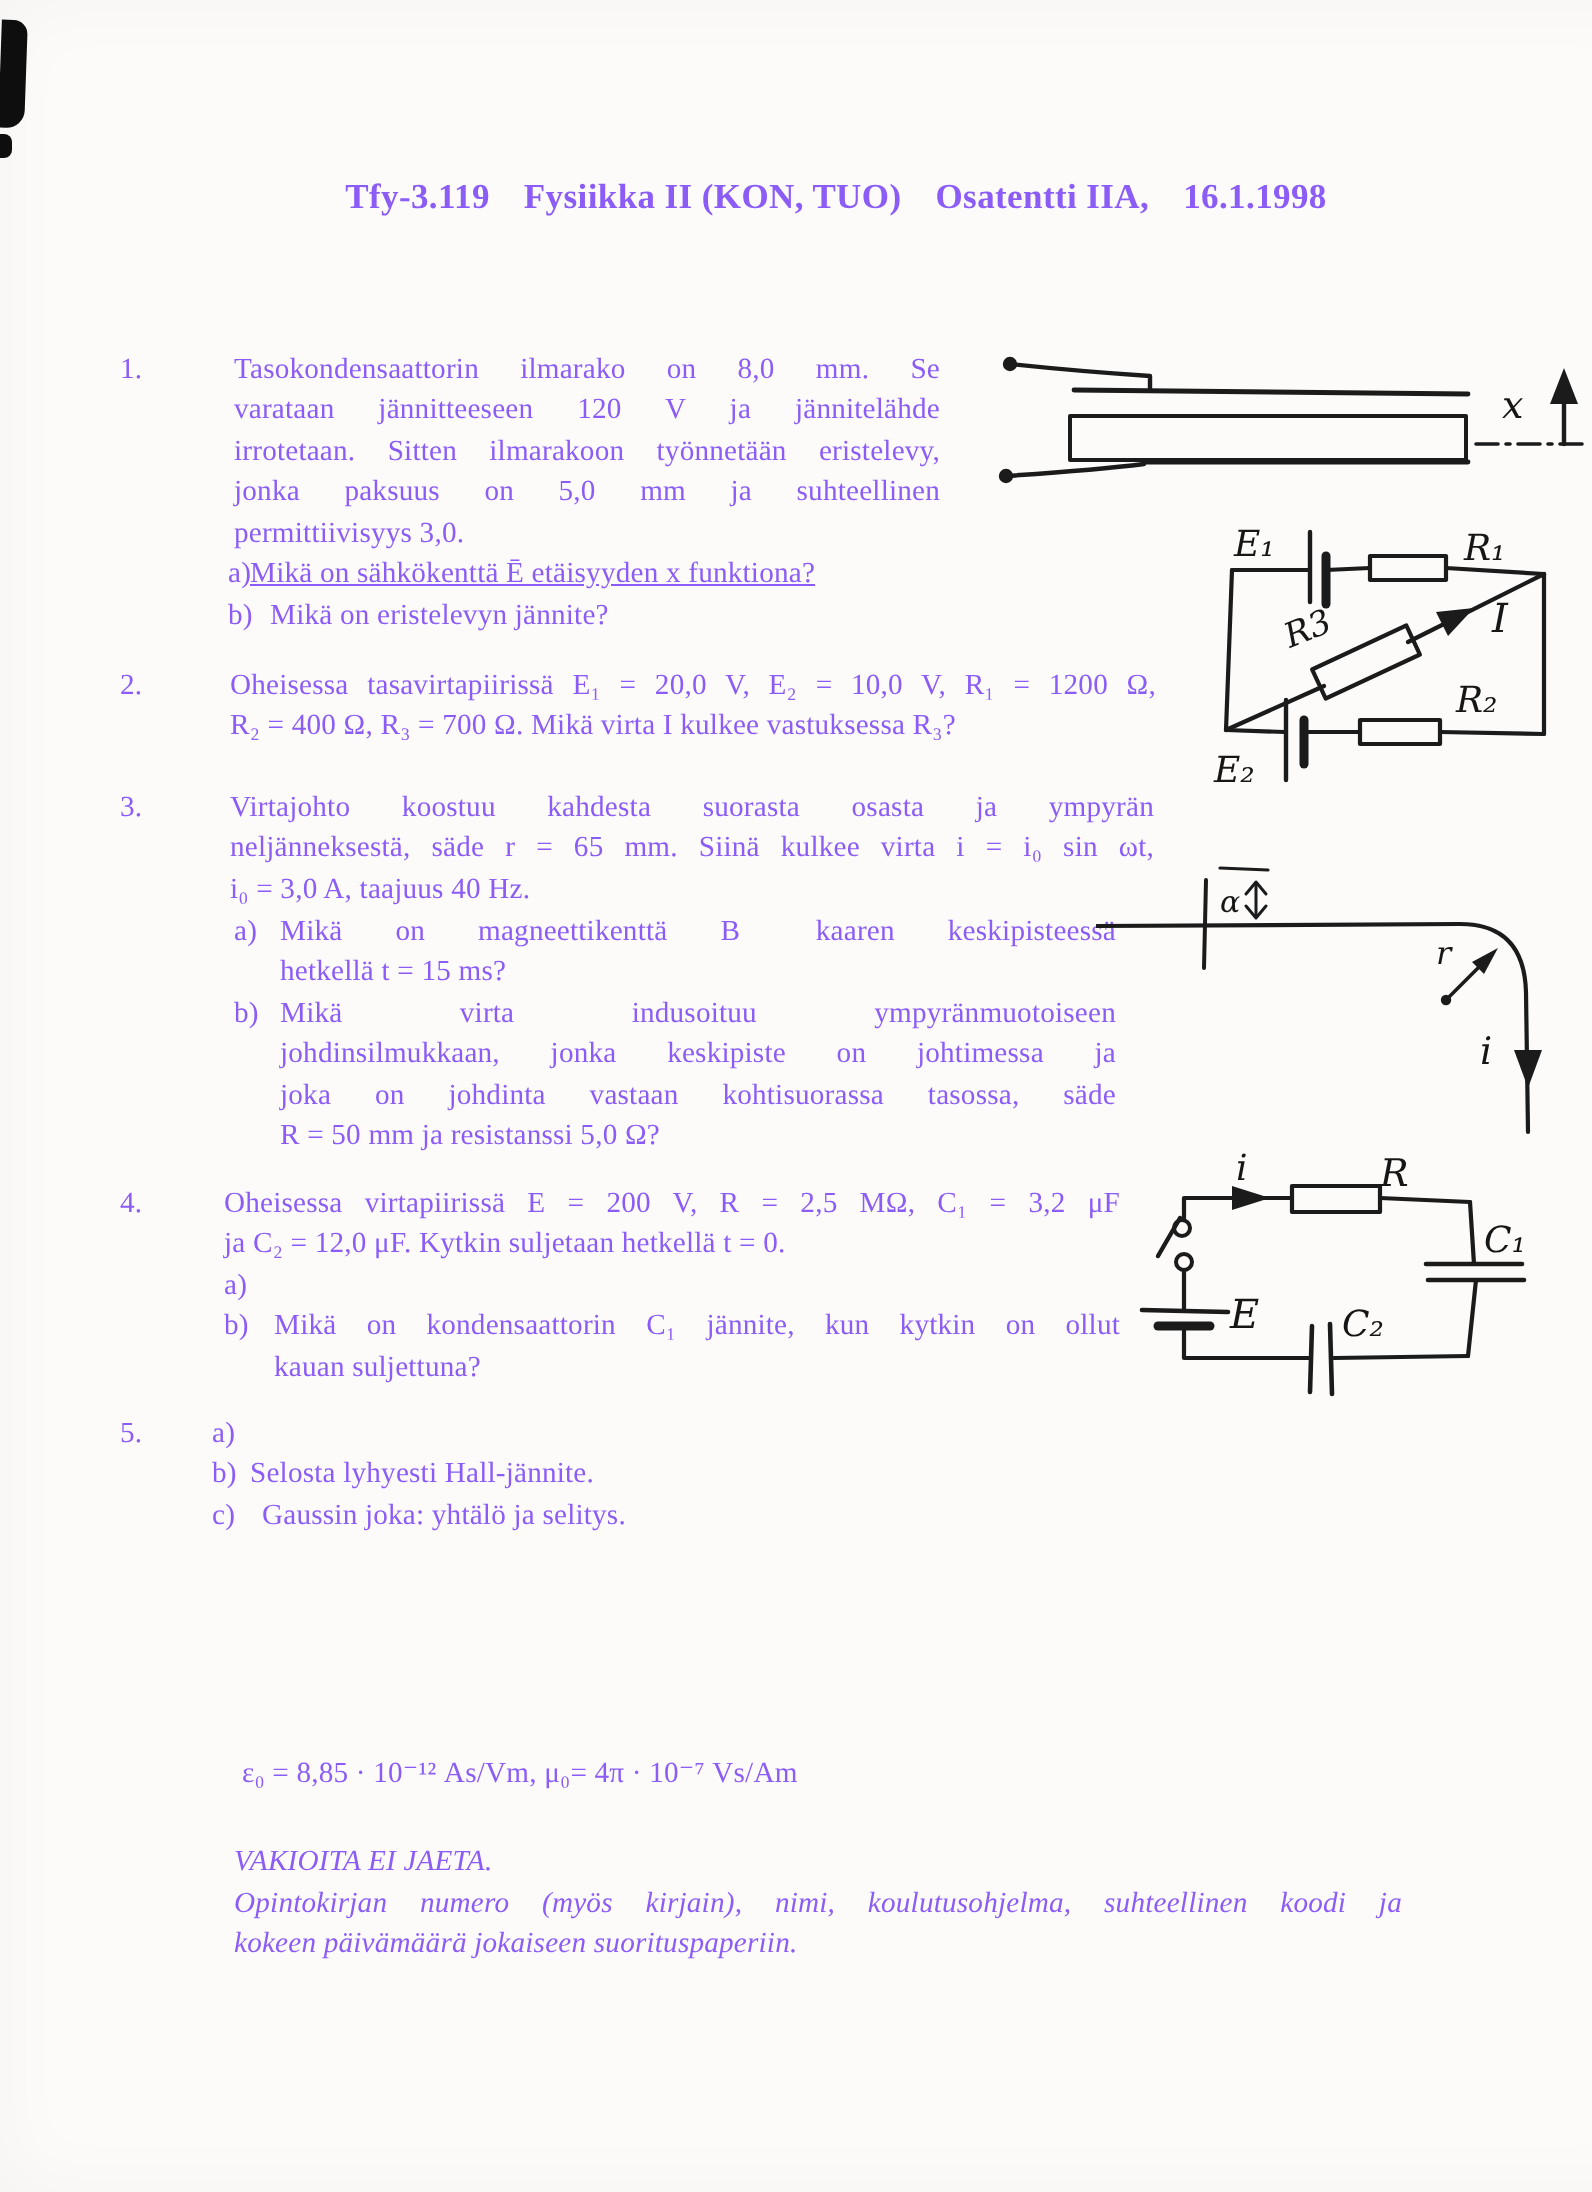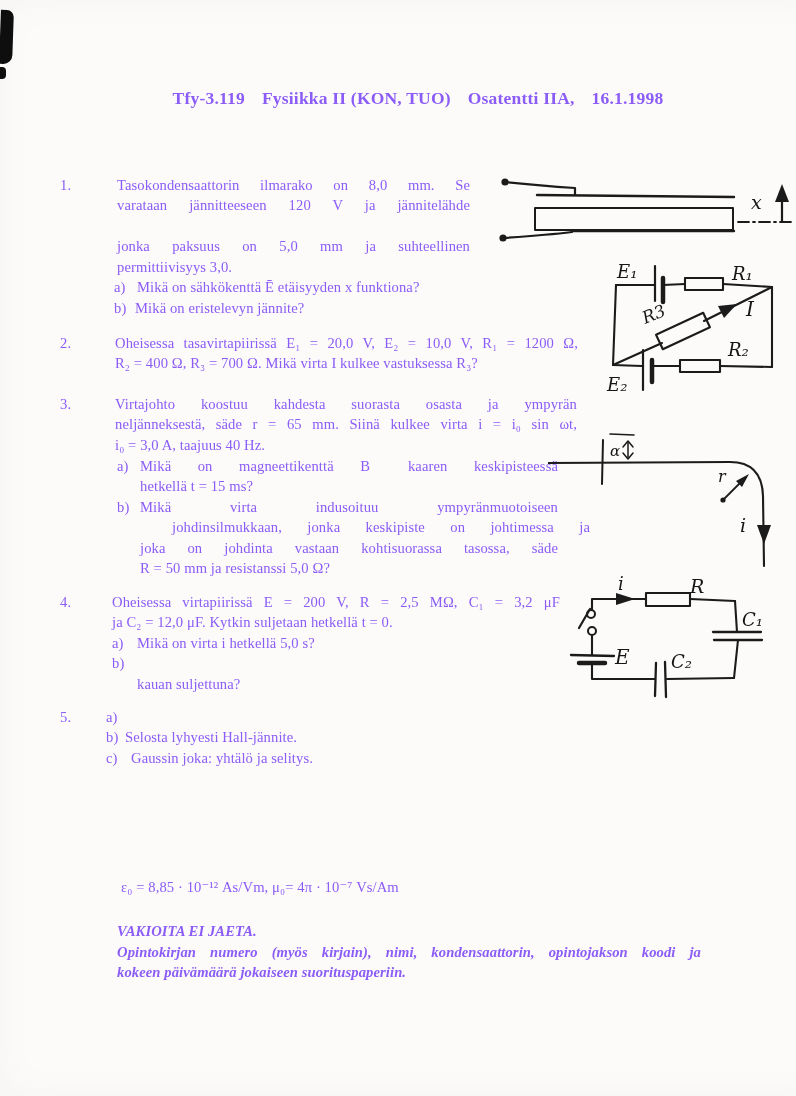--- a/index.html
+++ b/index.html
@@ -1,21 +1,21 @@
 <!DOCTYPE html>
 <html><head>
 <meta charset="utf-8">
 <style>
   html,body{margin:0;padding:0;background:#e9e9e9;}
   .page{position:relative;width:796px;height:1096px;background:#fcfbfa;overflow:hidden;
         font-family:"Liberation Serif","DejaVu Serif",serif;color:#8b5cf6;
         box-shadow:inset 0 0 40px rgba(0,0,0,0.03);padding-left:40px;}
   .t{position:absolute;font-size:14.6px;line-height:20px;white-space:nowrap;letter-spacing:0.1px;}
   .j{white-space:normal;text-align:justify;text-align-last:justify;overflow:visible;}
-  .it{font-style:italic;font-weight:bold;}
+  .it{font-style:italic;}
   .title{position:absolute;top:88px;left:0;right:0;display:flex;justify-content:center;gap:17px;
          font-weight:700;font-size:17.5px;letter-spacing:0.2px;}
   .dg{position:absolute;}
   .dg path,.dg rect,.dg polyline{stroke:#1b1b1b;fill:none;stroke-linecap:round;stroke-linejoin:round;}
   .dg polygon{fill:#1b1b1b;stroke:none;}
   .dg circle.dot{fill:#1b1b1b;stroke:none;}
   .dg circle.open{fill:none;stroke:#1b1b1b;stroke-width:2;}
   .hw{font-family:"DejaVu Serif",serif;font-style:italic;fill:#161616;}
   .mark{position:absolute;background:#0e0e0e;}
 </style>
@@ -30,62 +30,63 @@
   <div class="title">
     <span>Tfy-3.119</span>
     <span>Fysiikka II (KON, TUO)</span>
     <span>Osatentti IIA,</span>
     <span>16.1.1998</span>
   </div>
 
   <div class="t" style="left:60px;top:175px;">1.</div>
   <div class="t j" style="left:117px;top:175px;width:353px;">Tasokondensaattorin ilmarako on 8,0 mm. Se</div>
   <div class="t j" style="left:117px;top:195px;width:353px;">varataan jännitteeseen 120 V ja jännitelähde</div>
+  <div class="t j" style="left:117px;top:216px;width:353px;">irrotetaan. Sitten ilmarakoon työnnetään eristelevy,</div>
   <div class="t j" style="left:117px;top:236px;width:353px;">jonka paksuus on 5,0 mm ja suhteellinen</div>
   <div class="t" style="left:117px;top:257px;">permittiivisyys 3,0.</div>
   <div class="t" style="left:114px;top:277px;">a)</div>
-  <div class="t" style="left:137px;top:277px;">Mikä on sähkökenttä Ē etäisyyden x funktiona?</div>
+  <div class="t" style="left:125px;top:277px;text-decoration:underline;">Mikä on sähkökenttä Ē etäisyyden x funktiona?</div>
   <div class="t" style="left:114px;top:298px;">b)</div>
   <div class="t" style="left:135px;top:298px;">Mikä on eristelevyn jännite?</div>
 
   <div class="t" style="left:60px;top:333px;">2.</div>
   <div class="t j" style="left:115px;top:333px;width:463px;">Oheisessa tasavirtapiirissä E₁ = 20,0 V, E₂ = 10,0 V, R₁ = 1200 Ω,</div>
   <div class="t" style="left:115px;top:353px;">R₂ = 400 Ω, R₃ = 700 Ω. Mikä virta I kulkee vastuksessa R₃?</div>
 
   <div class="t" style="left:60px;top:394px;">3.</div>
   <div class="t j" style="left:115px;top:394px;width:462px;">Virtajohto koostuu kahdesta suorasta osasta ja ympyrän</div>
   <div class="t j" style="left:115px;top:414px;width:462px;">neljänneksestä, säde r = 65 mm. Siinä kulkee virta i = i₀ sin ωt,</div>
   <div class="t" style="left:115px;top:435px;">i₀ = 3,0 A, taajuus 40 Hz.</div>
   <div class="t" style="left:117px;top:456px;">a)</div>
   <div class="t j" style="left:140px;top:456px;width:418px;">Mikä on magneettikenttä B⃗ kaaren keskipisteessä</div>
   <div class="t" style="left:140px;top:476px;">hetkellä t = 15 ms?</div>
   <div class="t" style="left:117px;top:497px;">b)</div>
   <div class="t j" style="left:140px;top:497px;width:418px;">Mikä virta indusoituu ympyränmuotoiseen</div>
-  <div class="t j" style="left:140px;top:517px;width:418px;margin-left:32px;">johdinsilmukkaan, jonka keskipiste on johtimessa ja</div>
+  <div class="t j" style="left:140px;top:517px;width:418px;">johdinsilmukkaan, jonka keskipiste on johtimessa ja</div>
   <div class="t j" style="left:140px;top:538px;width:418px;">joka on johdinta vastaan kohtisuorassa tasossa, säde</div>
   <div class="t" style="left:140px;top:558px;">R = 50 mm ja resistanssi 5,0 Ω?</div>
 
   <div class="t" style="left:60px;top:592px;">4.</div>
   <div class="t j" style="left:112px;top:592px;width:448px;">Oheisessa virtapiirissä E = 200 V, R = 2,5 MΩ, C₁ = 3,2 μF</div>
   <div class="t" style="left:112px;top:612px;">ja C₂ = 12,0 μF. Kytkin suljetaan hetkellä t = 0.</div>
   <div class="t" style="left:112px;top:633px;">a)</div>
-  <div class="t" style="left:137px;top:633px;">Mikä on virta i hetkellä 5,0 s?</div>
   <div class="t" style="left:112px;top:653px;">b)</div>
+  <div class="t j" style="left:137px;top:653px;width:423px;">Mikä on kondensaattorin C₁ jännite, kun kytkin on ollut</div>
   <div class="t" style="left:137px;top:674px;">kauan suljettuna?</div>
 
   <div class="t" style="left:60px;top:707px;">5.</div>
   <div class="t" style="left:106px;top:707px;">a)</div>
   <div class="t" style="left:106px;top:727px;">b)</div>
   <div class="t" style="left:125px;top:727px;text-align:right;">Selosta lyhyesti Hall-jännite.</div>
   <div class="t" style="left:106px;top:748px;">c)</div>
   <div class="t" style="left:131px;top:748px;">Gaussin joka: yhtälö ja selitys.</div>
 
   <div class="t" style="left:121px;top:877px;">ε₀ = 8,85 · 10⁻¹² As/Vm, μ₀= 4π · 10⁻⁷ Vs/Am</div>
   <div class="t it" style="left:117px;top:921px;">VAKIOITA EI JAETA.</div>
-  <div class="t it j" style="left:117px;top:942px;width:584px;">Opintokirjan numero (myös kirjain), nimi, kondensaattorin, opintojakson koodi ja</div>
+  <div class="t it j" style="left:117px;top:942px;width:584px;">Opintokirjan numero (myös kirjain), nimi, koulutusohjelma, suhteellinen koodi ja</div>
   <div class="t it" style="left:117px;top:962px;">kokeen päivämäärä jokaiseen suorituspaperiin.</div>
 
   <svg class="dg" style="left:488px;top:162px;" width="308" height="112" viewBox="0 0 308 112">
     <defs>
       <pattern id="hatch" width="13" height="22" patternUnits="userSpaceOnUse">
         <path d="M-2,24 L15,-2" stroke-width="1.6"></path>
       </pattern>
     </defs>
     <circle class="dot" cx="17" cy="20" r="3.6"></circle>
     <path d="M17,20 C45,23 72,25 87,26 L87,33" stroke-width="2.2"></path>

